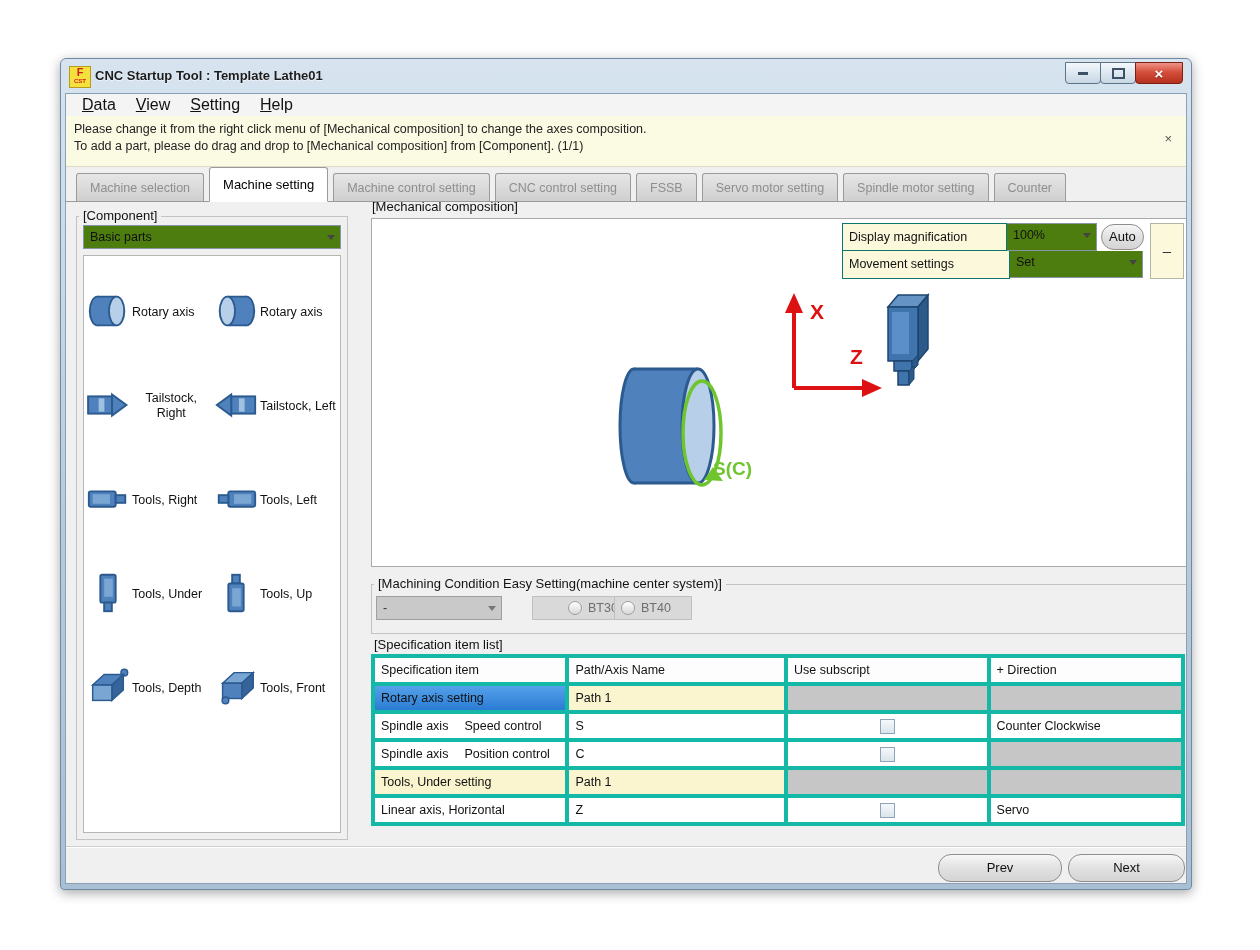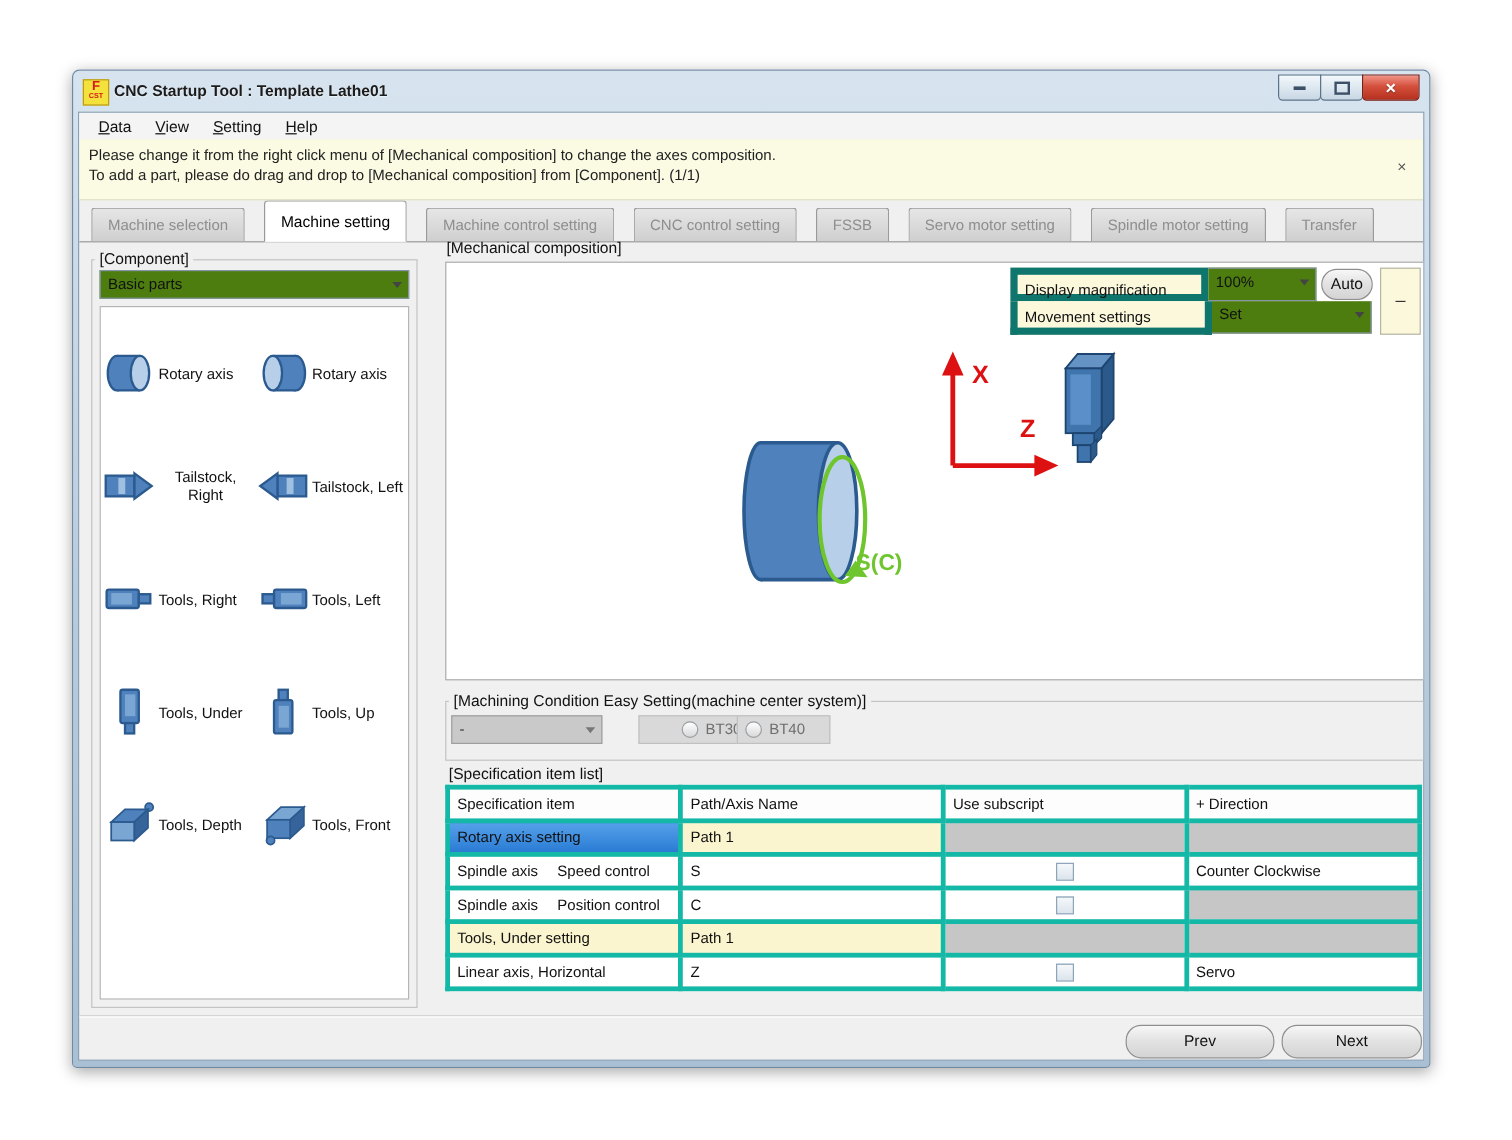--- a/index.html
+++ b/index.html
@@ -20,48 +20,48 @@
     display:flex;align-items:center;justify-content:center;}
   .wbtn.close{width:46px;background:linear-gradient(#f09286,#d4503c 45%,#b5301e);border-color:#7c1f13;border-radius:0 0 4px 4px;}
   .glyph-min{width:10px;height:3px;background:#3c5168;}
   .glyph-max{width:9px;height:7px;border:2px solid #3c5168;}
   .glyph-close{color:#fff;font-size:15px;font-weight:bold;line-height:1;text-shadow:0 1px 1px rgba(0,0,0,.4);}
   
   .client{position:absolute;left:4px;right:4px;top:34px;bottom:5px;background:#f0f0f0;border:1px solid #8aa0b4;overflow:hidden;}
   
   .menubar{position:absolute;left:0;right:0;top:0;height:22px;background:#f4f4f4;border-bottom:1px solid #e2e2e2;
     display:flex;align-items:center;padding-left:6px;}
-  .menuitem{font-size:13px;color:#111;padding:2px 10px;}
+  .menuitem{font-size:16px;color:#111;padding:2px 10px;}
   .menuitem u{text-decoration:underline;}
   
   .notice{position:absolute;left:0;right:0;top:22px;height:45px;background:#fbfae3;border-bottom:1px solid #dcdcc8;
     font-size:12.5px;color:#222;padding:5px 28px 0 8px;line-height:17px;}
   .notice-close{position:absolute;right:14px;top:14px;font-size:13px;color:#555;cursor:default;}
   
   .tabstrip{position:absolute;left:0;right:0;top:67px;height:40px;border-bottom:1px solid #9a9a9a;display:flex;align-items:flex-end;padding-left:10px;}
-  .tab{height:27px;display:flex;align-items:center;padding:0 13px;margin-right:16px;font-size:12.5px;
+  .tab{height:27px;display:flex;align-items:center;padding:0 13px;margin-right:5px;font-size:12.5px;
     background:linear-gradient(#e6e6e6,#cfcfcf);border:1px solid #9a9a9a;border-bottom:none;border-radius:3px 3px 0 0;color:#8e8e8e;}
   .tab.active{height:33px;background:#ffffff;color:#000;margin-bottom:-1px;border-bottom:1px solid #ffffff;font-size:13px;}
   
   .gb{position:absolute;border:1px solid #c3c3c3;background:#f0f0f0;}
   .gb-legend{position:absolute;top:-9px;left:2px;background:#f0f0f0;padding:0 4px;font-size:13px;color:#111;white-space:nowrap;}
   
   .combo{position:relative;background:#4d7c0f;border:1px solid #8696a6;font-size:12.5px;color:#111;line-height:22px;height:22px;padding:0 18px 0 6px;overflow:hidden;white-space:nowrap;}
   .combo .arr{position:absolute;right:5px;top:9px;width:0;height:0;border-left:4px solid transparent;border-right:4px solid transparent;border-top:5px solid #444;}
   .combo.disabled{background:#c9c9c9;border-color:#9f9f9f;color:#333;}
   .clist{position:absolute;left:6px;right:6px;top:38px;bottom:6px;background:#fff;border:1px solid #b5b5b5;
     display:grid;grid-template-columns:1fr 1fr;grid-auto-rows:94px;padding-top:6px;overflow:hidden;}
   .citem{display:flex;align-items:center;justify-content:flex-start;padding-top:4px;}
   .cicon{width:48px;height:46px;}
   .clabel{font-size:12.5px;color:#111;text-align:center;line-height:15px;max-width:108px;margin-top:2px;}
   
   .canvas{position:absolute;background:#ffffff;border:1px solid #a9a9a9;}
   .ovl{position:absolute;display:flex;flex-wrap:wrap;width:302px;}
   .ovl-row{display:flex;height:28px;width:100%;}
-  .ovl-label{width:168px;background:#fbf8dc;border:6px solid #0f766e;font-size:12.5px;color:#111;line-height:26px;padding-left:6px;box-sizing:border-box;}
+  .ovl-label{width:168px;background:#fbf8dc;border:1px solid #0f766e;font-size:12.5px;color:#111;line-height:26px;padding-left:6px;box-sizing:border-box;}
   .ovl-combo{height:26px;box-sizing:content-box;}
   .collapse{position:absolute;background:#fbf8dc;border:1px solid #b5b5a5;text-align:center;font-size:15px;color:#333;}
   
   .chip{position:absolute;height:22px;background:#d9d9d9;border:1px solid #c0c0c0;display:flex;align-items:center;padding:0 8px 0 6px;font-size:12.5px;color:#6e6e6e;}
   .radio{width:12px;height:12px;border-radius:50%;border:1px solid #9aa0a5;background:linear-gradient(#ffffff,#d8d8d8);margin-right:6px;}
   
   table.spec{border-collapse:collapse;table-layout:fixed;width:814px;background:#fff;border:2px solid #3c3c3c;}
   table.spec td{border:4px solid #14b8a6;height:24px;font-size:12.5px;color:#111;padding:0 6px;overflow:hidden;white-space:nowrap;}
   td.hdr{background:#fdfdfd;color:#222;border-bottom:1px solid #9a9a9a;}
   td.sel{background:linear-gradient(#55a0ea,#2a7cd4);color:#fff;border-color:#2a6fc0;}
@@ -132,21 +132,21 @@
       <div class="tab disabled">
             <span>FSSB</span>
           </div>
       <div class="tab disabled">
             <span>Servo motor setting</span>
           </div>
       <div class="tab disabled">
             <span>Spindle motor setting</span>
           </div>
       <div class="tab disabled">
-            <span>Transfer</span>
+            <span>Counter</span>
           </div>
     </div>
 
     <div class="gb" style="left:10px;top:122px;width:270px;height:622px;">
       <span class="gb-legend">[Component]</span>
       <div class="combo" style="position:absolute;left:6px;top:8px;right:6px;">
         <span>Basic parts</span>
         <span class="arr"></span>
       </div>
       <div class="clist">

